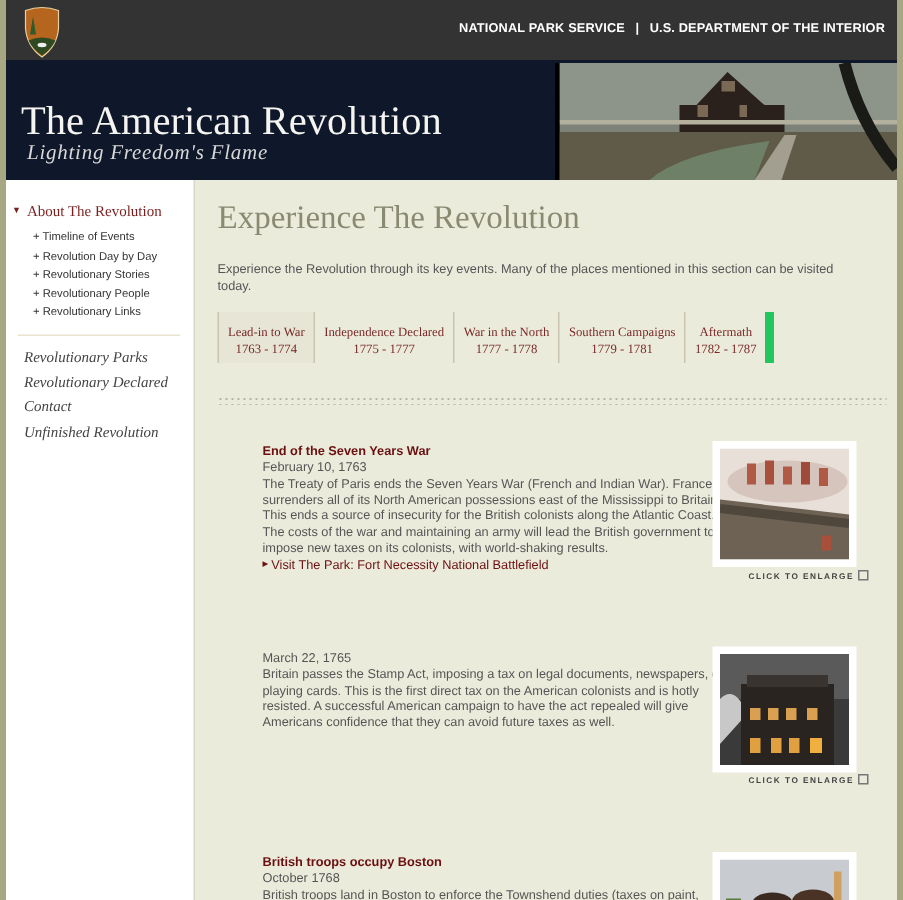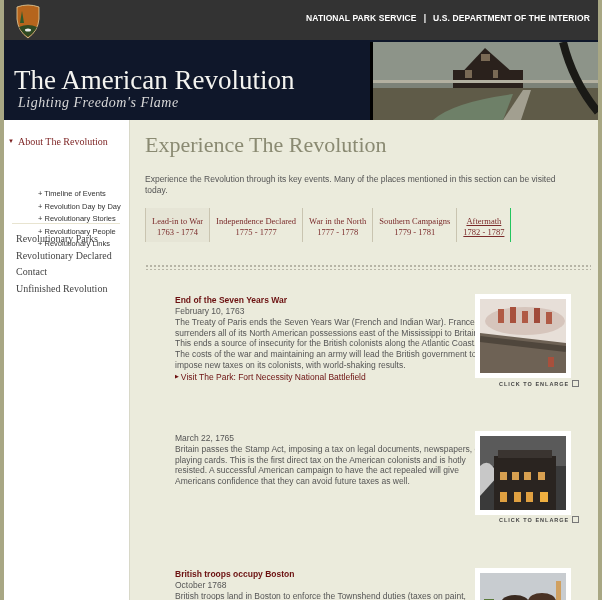--- a/index.html
+++ b/index.html
@@ -10,32 +10,32 @@
   .logo { position: absolute; left: 10px; top: 3px; width: 28px; height: 36px; }
   .agency { position: absolute; right: 8px; top: 13px; font-size: 8.5px; font-weight: bold; color: #ffffff; letter-spacing: 0.1px; }
   .agency .sep { margin: 0 7px; }
   .banner { position: absolute; left: 0; top: 40px; width: 594px; height: 80px; background: #0f172a; }
   .banner-title { position: absolute; left: 10px; top: 25px; font-family: "Liberation Serif", serif; font-size: 27px; color: #f4f4f0; }
   .banner-sub { position: absolute; left: 14px; top: 55px; font-family: "Liberation Serif", serif; font-style: italic; font-size: 14px; color: #d8d8d8; letter-spacing: 0.5px; }
   .banner-photo { position: absolute; left: 366px; top: 2px; width: 228px; height: 78px; overflow: hidden; background: linear-gradient(180deg, #8a8f86 0%, #6b7165 30%, #525a4a 55%, #6c6a58 75%, #5c5a48 100%); border-left: 3px solid #000; }
   .sidebar { position: absolute; left: 0; top: 120px; width: 126px; height: 480px; background: #ffffff; border-right: 1px solid #d8d8c8; }
   .side-main { position: absolute; left: 4px; top: 16px; font-family: "Liberation Serif", serif; font-size: 10px; color: #7a1f1f; }
   .side-main .tri { font-size: 6px; margin-right: 4px; vertical-align: 2px; }
-  .subnav { position: absolute; left: 34px; top: 32px; margin-top: 36px; }
+  .subnav { position: absolute; left: 18px; top: 32px; }
   .subnav div { font-size: 7.5px; color: #333; height: 12.5px; line-height: 12.5px; }
   .side-div { position: absolute; left: 8px; top: 103px; width: 108px; border-top: 1px solid #e8e4d0; }
   .side-links { position: absolute; left: 12px; top: 111px; }
-  .side-links div { font-family: "Liberation Serif", serif; font-size: 10px; color: #444; height: 16.5px; line-height: 16.5px; }
+  .side-links div { font-family: "Liberation Serif", serif; font-size: 10px; color: #444; height: 16.5px; line-height: 16.5px; font-style: italic; }
   .main { position: absolute; left: 127px; top: 120px; width: 467px; height: 388px; }
   .page-title { position: absolute; left: 14px; top: 12px; font-family: "Liberation Serif", serif; font-size: 22px; color: #8a8a72; }
   .intro { position: absolute; left: 14px; top: 54px; width: 430px; font-size: 8.5px; line-height: 10.5px; color: #555; }
   .eras { position: absolute; left: 14px; top: 88px; display: flex; height: 34px; }
   .era { border-left: 1px solid #c9c4b0; padding: 8px 6px 0 6px; font-family: "Liberation Serif", serif; font-size: 8.5px; line-height: 11px; color: #7a2a2a; text-align: center; }
   .era.first { background: #e6e5d6; }
-  .era.last { border-right: 1px solid #22c55e; text-decoration: underline; }
+  .era.last { border-right: 6px solid #22c55e; }
   .dots { position: absolute; left: 14px; top: 144px; width: 446px; height: 6px; background-image: radial-gradient(circle, #b0aea0 0.8px, transparent 1px); background-size: 4px 4px; opacity: 0.9; }
   .event { position: absolute; left: 14px; width: 440px; margin-left: 30px; }
   .ev-title { font-size: 8.5px; font-weight: bold; color: #6b1010; line-height: 11px; }
   .ev-date, .ev-body { font-size: 8.5px; color: #555; line-height: 10.8px; width: 318px; }
   .ev-link { font-size: 8.5px; color: #6b1010; line-height: 11px; }
   .ev-link .tri { font-size: 5px; vertical-align: 2px; margin-right: 2px; }
   .thumb { position: absolute; left: 344px; width: 96px; height: 84px; background: #ffffff; padding: 5px; }
   .thumb .img { width: 86px; height: 74px; }
   .enlarge { position: absolute; left: 368px; font-size: 5.5px; letter-spacing: 1px; color: #444; font-weight: bold; }
   .enlarge .box { display: inline-block; width: 7px; height: 7px; border: 1px solid #777; vertical-align: -1px; margin-left: 3px; }

